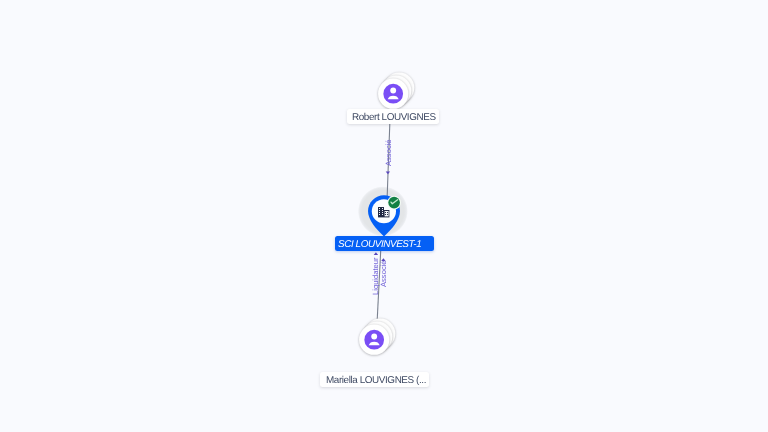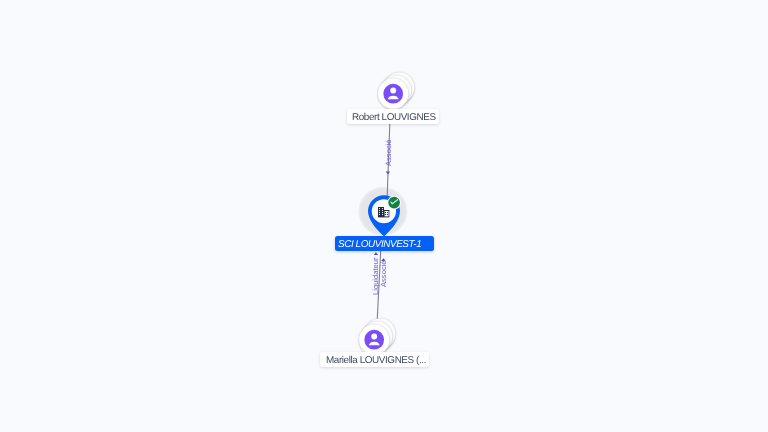--- a/index.html
+++ b/index.html
@@ -122,15 +122,15 @@
         <circle cx="20.2" cy="27.7" r="15.1" fill="#ffffff" filter="url(#cardShadow)"></circle>
       </g>
       <g>
         <circle cx="20.2" cy="27.7" r="9.85" fill="#7a4ef5"></circle>
         <circle cx="20.2" cy="24.5" r="2.95" fill="#fff"></circle>
         <path d="M14.75 33.2 a5.7 4.9 0 0 1 10.9 0 z" fill="#fff"></path>
       </g>
     </svg>
   </div>
 
-  <div class="nlabel" style="left:319.5px;top:352px;padding-left:6.5px;padding-right:3px;text-align:center;">Mariella LOUVIGNES (...</div>
+  <div class="nlabel" style="left:319.5px;top:372px;padding-left:6.5px;padding-right:3px;text-align:center;">Mariella LOUVIGNES (...</div>
 
 </div>
 
 </body></html>

